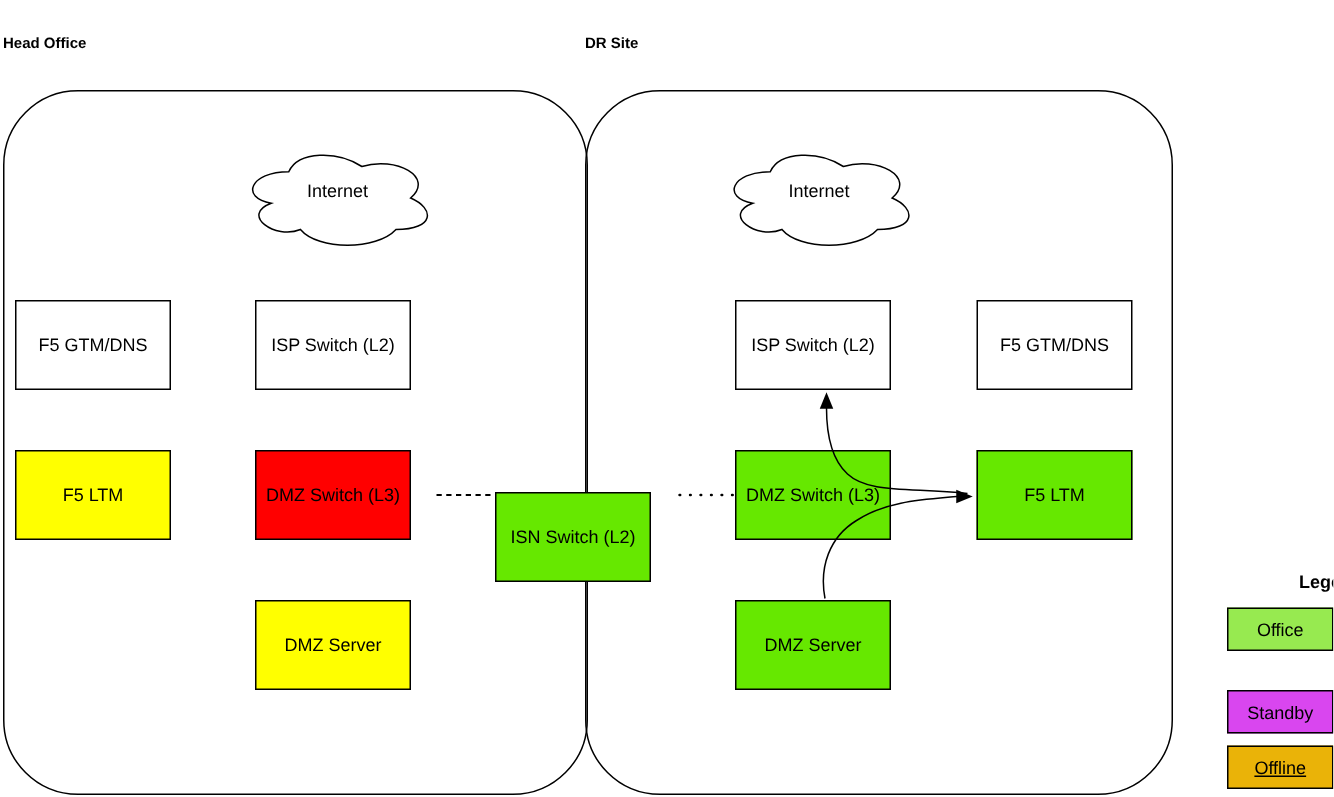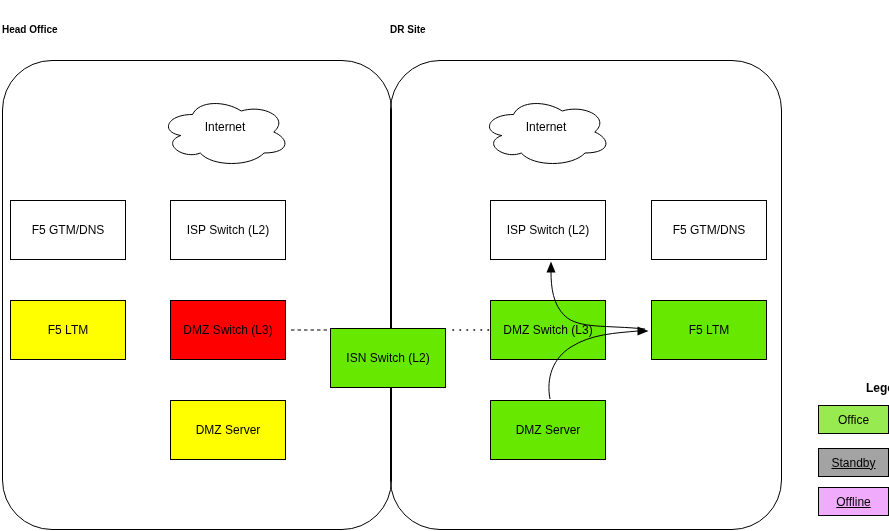--- a/index.html
+++ b/index.html
@@ -8,21 +8,21 @@
     font-family:"Liberation Sans","DejaVu Sans",sans-serif;color:#000;
   }
   .site-title{
     position:absolute;height:16px;line-height:16px;text-align:left;
     font-size:10px;font-weight:bold;z-index:2;
   }
   .container{
     position:absolute;border:1px solid #000;border-radius:50px;background:transparent;z-index:1;
   }
   .node{
-    position:absolute;width:116px;height:60px;border:1px solid #000;
+    position:absolute;width:104px;height:60px;border:1px solid #000;
     display:flex;align-items:center;justify-content:center;text-align:center;
     font-size:12px;z-index:2;box-sizing:border-box;background:#fff;
   }
   .overlay{position:absolute;left:0;top:0;z-index:3;pointer-events:none;}
   .cloud-label{
     position:absolute;display:flex;align-items:center;justify-content:center;
     font-size:12px;z-index:4;padding-bottom:10px;box-sizing:border-box;pointer-events:none;
   }
   .legend-title{
     position:absolute;left:818px;top:381px;font-size:12px;font-weight:bold;z-index:2;padding-left:48px;
@@ -73,16 +73,16 @@
 
     <path d="M 550 399 C 546 378 553 358 571 347 C 591 334 616 333 638 331" fill="none" stroke="#000000" stroke-width="1"></path>
     <polygon points="637.5,326.5 637.5,335.5 648.5,331" fill="#000000"></polygon>
   </svg>
 
   <div class="cloud-label" style="left:160px;top:97px;width:130px;height:70px;">Internet</div>
   <div class="cloud-label" style="left:481px;top:97px;width:130px;height:70px;">Internet</div>
 
   <div class="legend-title">Legend</div>
   <div class="legend-item" style="top: 405px; background-color: rgb(151, 234, 80);">Office</div>
-  <div class="legend-item" style="top: 448px; background-color: #a3a3a3; text-decoration: underline;">Standby</div>
-  <div class="legend-item" style="top: 487px; background-color: #f0abfc; text-decoration: underline;">Offline</div>
+  <div class="legend-item" style="top: 460px; background-color: #d946ef;">Standby</div>
+  <div class="legend-item" style="top: 497px; background-color: #eab308; text-decoration: underline;">Offline</div>
 
 </div>
 
 </body></html>

